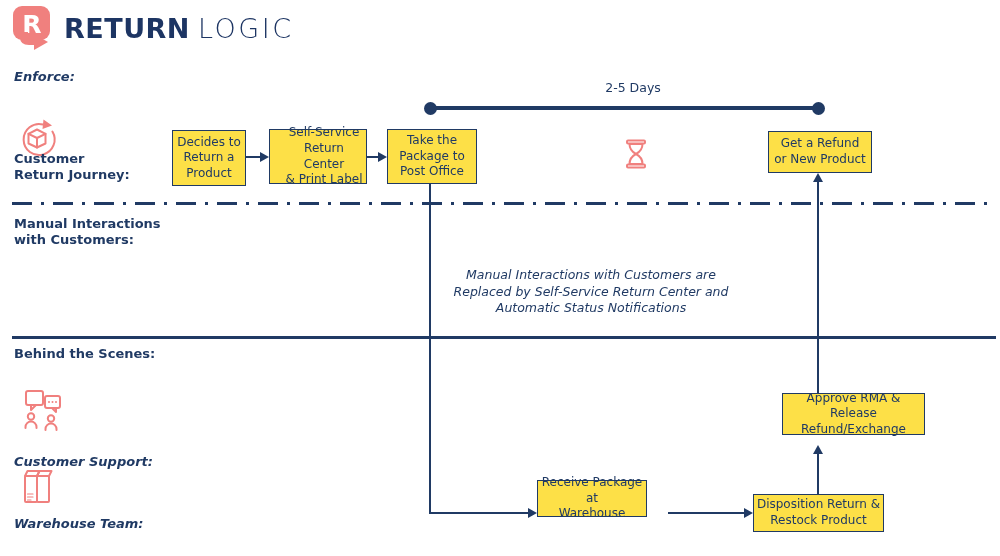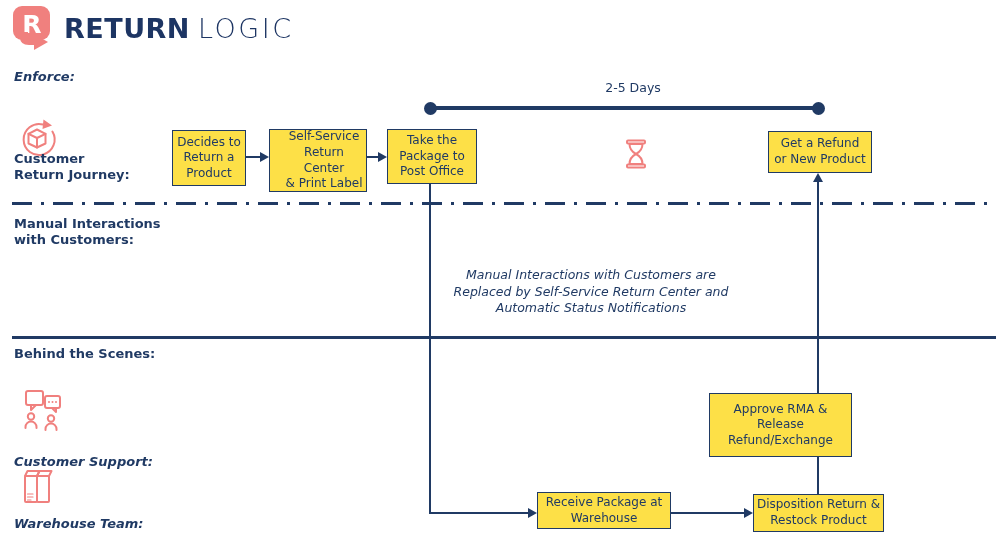--- a/index.html
+++ b/index.html
@@ -75,21 +75,21 @@
   </div>
   <div class="rowlabel" style="left:14px; top:151px;">Customer
 Return Journey:</div>
 
   <div class="flowbox" style="left:172px; top:130px; width:74px; height:56px;">Decides to
 Return a
 Product</div>
   <div class="hline" style="left:246px; top:156px; width:15px; height:2px;"></div>
   <div class="ah-right" style="left:260px; top:152px;"></div>
 
-  <div class="flowbox" style="left:269px; top:129px; width:98px; height:63px;padding-left:12px;">Self-Service
+  <div class="flowbox" style="left:269px; top:129px; width:98px; height:55px;padding-left:12px;">Self-Service
 Return Center
 &amp; Print Label</div>
   <div class="hline" style="left:367px; top:156px; width:12px; height:2px;"></div>
   <div class="ah-right" style="left:378px; top:152px;"></div>
 
   <div class="flowbox" style="left:387px; top:129px; width:90px; height:55px;">Take the
 Package to
 Post Office</div>
 
   <div class="icon" style="left:624px; top:139px;">
@@ -125,36 +125,36 @@
       <circle cx="32.5" cy="14" r="1" fill="#f0807e" stroke="none"></circle>
       <circle cx="36" cy="14" r="1" fill="#f0807e" stroke="none"></circle>
       <circle cx="11" cy="28.5" r="3.2"></circle>
       <path d="M5.5 40 L5.5 39 A5.5 5.5 0 0 1 16.5 39 L16.5 40"></path>
       <circle cx="31" cy="30.5" r="3.2"></circle>
       <path d="M25.5 42 L25.5 41 A5.5 5.5 0 0 1 36.5 41 L36.5 42"></path>
     </svg>
   </div>
   <div class="rowlabel it" style="left:14px; top:454px;">Customer Support:</div>
 
-  <div class="flowbox" style="left:709px; top:393px; width:143px; height:64px;">Approve RMA &amp;
+  <div class="flowbox" style="left:782px; top:393px; width:143px; height:42px;">Approve RMA &amp;
 Release
 Refund/Exchange</div>
 
   <div class="icon" style="left:18px; top:466px;">
     <svg width="40" height="44" viewBox="0 0 40 44" fill="none" stroke="#f0807e" stroke-width="2" stroke-linejoin="round" stroke-linecap="round">
       <rect x="7" y="10" width="12" height="26" rx="1"></rect>
       <rect x="19" y="10" width="12" height="26" rx="1"></rect>
       <path d="M7 10 L9.5 5 L21.5 5 L19 10"></path>
       <path d="M19 10 L21.5 5 L33.5 5 L31 10"></path>
       <path d="M9.5 28 L15 28 M9.5 31 L15 31 M9.5 34 L13 34" stroke-width="1.2"></path>
     </svg>
   </div>
   <div class="rowlabel it" style="left:14px; top:516px;">Warehouse Team:</div>
 
-  <div class="flowbox" style="left:537px; top:492px; width:134px; height:37px;">Receive Package at
+  <div class="flowbox" style="left:537px; top:480px; width:110px; height:37px;">Receive Package at
 Warehouse</div>
   <div class="flowbox" style="left:753px; top:494px; width:131px; height:38px;">Disposition Return &amp;
 Restock Product</div>
 
   <div class="vline" style="left:429px; top:184px; width:2px; height:330px;"></div>
   <div class="hline" style="left:429px; top:512px; width:100px; height:2px;"></div>
   <div class="ah-right" style="left:528px; top:508px;"></div>
 
   <div class="hline" style="left:668px; top:512px; width:77px; height:2px;"></div>
   <div class="ah-right" style="left:744px; top:508px;"></div>

